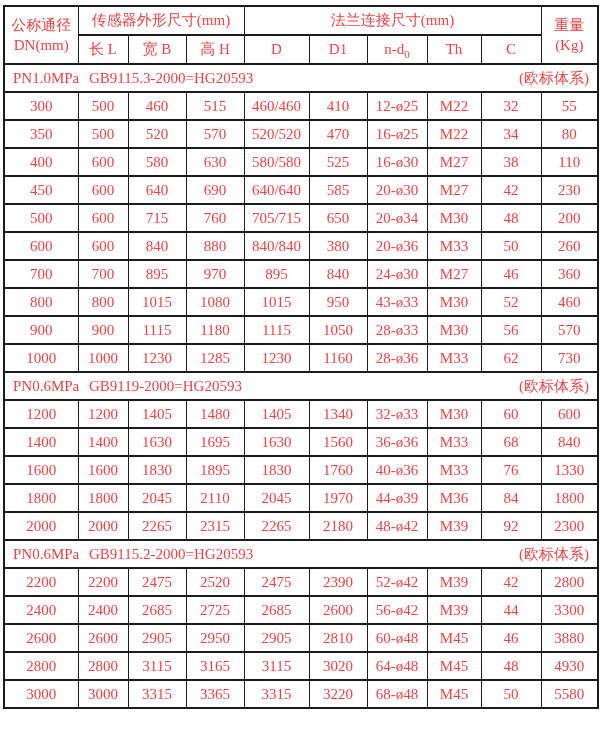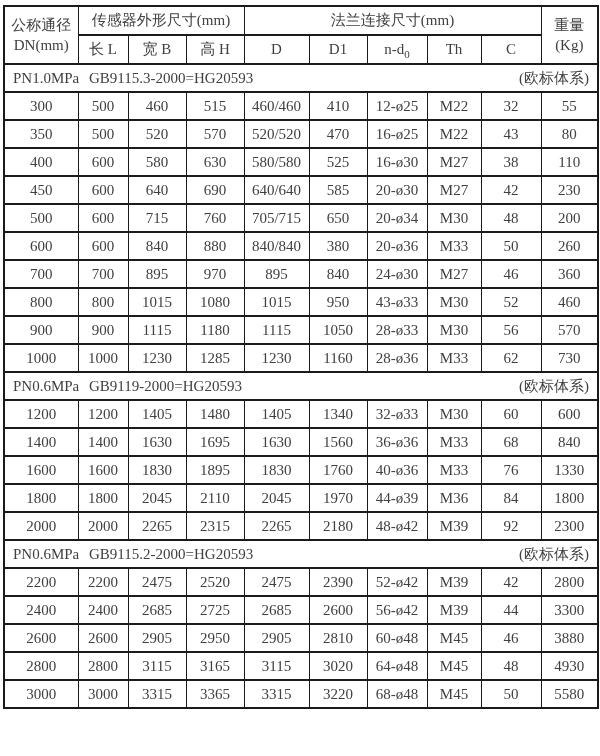--- a/index.html
+++ b/index.html
@@ -3,21 +3,21 @@
 <meta charset="utf-8">
 <style>
   html, body { margin: 0; padding: 0; background: #ffffff; }
   .page {
     width: 600px;
     height: 756px;
     box-sizing: border-box;
     background: #ffffff;
     padding: 5px 20px 4px 3px;
     font-family: "Liberation Serif", "DejaVu Serif", serif;
-    color: #404040;
+    color: #ef4444;
     overflow: hidden;
   }
   table.spec {
     border-collapse: collapse;
     table-layout: fixed;
     width: 594px;
     border: 2px solid #1b1b1b;
   }
   .spec th, .spec td {
     border: 1px solid #1b1b1b;
@@ -122,21 +122,21 @@
         </tr>
         <tr class="data-row">
           <td>350</td>
           <td>500</td>
           <td>520</td>
           <td>570</td>
           <td>520/520</td>
           <td>470</td>
           <td>16-ø25</td>
           <td>M22</td>
-          <td>43</td>
+          <td>34</td>
           <td>80</td>
         </tr>
         <tr class="data-row">
           <td>400</td>
           <td>600</td>
           <td>580</td>
           <td>630</td>
           <td>580/580</td>
           <td>525</td>
           <td>16-ø30</td>

